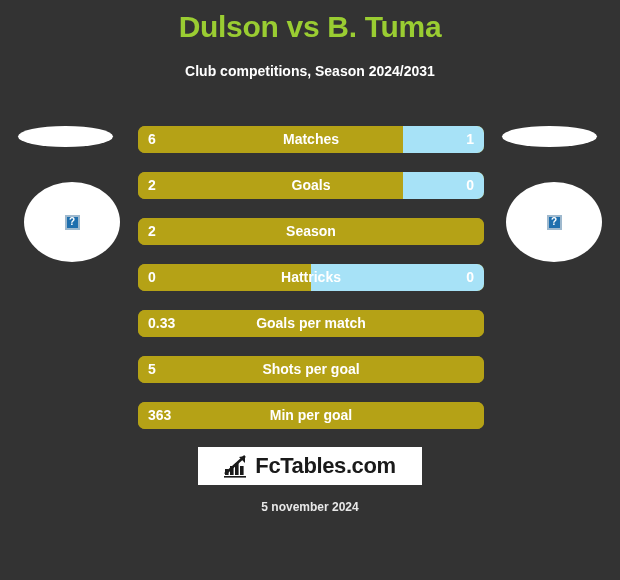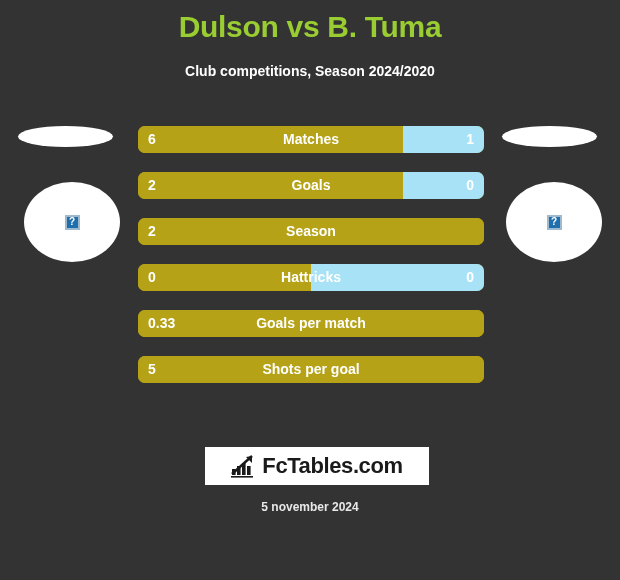--- a/index.html
+++ b/index.html
@@ -158,21 +158,20 @@
     position: absolute;
     left: 198px;
     top: 447px;
     width: 224px;
     height: 38px;
     background: #FFFFFF;
     display: flex;
     align-items: center;
     justify-content: center;
     gap: 5px;
-    margin-left: 7px;
   }
   .logo-icon { display: block; }
   .logo-text {
     color: #1A1A1A;
     font-size: 22px;
     font-weight: bold;
     letter-spacing: -0.4px;
     line-height: 1;
   }
   .date {
@@ -185,21 +184,21 @@
     font-size: 12px;
     font-weight: bold;
   }
 </style>
 </head>
 <body>
 
 <div class="page">
 
   <div class="title">Dulson vs B. Tuma</div>
-  <div class="subtitle">Club competitions, Season 2024/2020</div>
+  <div class="subtitle">Club competitions, Season 2024/2031</div>
 
   <div class="side left">
     <div class="flag"></div>
     <div class="photo">
       <span class="broken-img">?</span>
     </div>
   </div>
 
   <div class="side right">
     <div class="flag"></div>
@@ -251,20 +250,27 @@
     </div>
 
     <div class="bar-row">
       <div class="bar-left" style="width:100%"></div>
       <div class="bar-right" style="width:0%"></div>
       <div class="val home">5</div>
       <div class="bar-label">Shots per goal</div>
       <div class="val away"></div>
     </div>
 
+    <div class="bar-row">
+      <div class="bar-left" style="width:100%"></div>
+      <div class="bar-right" style="width:0%"></div>
+      <div class="val home">363</div>
+      <div class="bar-label">Min per goal</div>
+      <div class="val away"></div>
+    </div>
 
   </div>
 
   <div class="logo">
     <svg class="logo-icon" width="26" height="24" viewBox="0 0 26 24">
       <path d="M1 20 L21 2" stroke="#1A1A1A" stroke-width="2.4" fill="none"></path>
       <path d="M21 2 L21 9 L15 3 Z" fill="#1A1A1A"></path>
       <rect x="1" y="15" width="3.6" height="6" fill="#1A1A1A"></rect>
       <rect x="6" y="12" width="3.6" height="9" fill="#1A1A1A"></rect>
       <rect x="11" y="9" width="3.6" height="12" fill="#1A1A1A"></rect>

